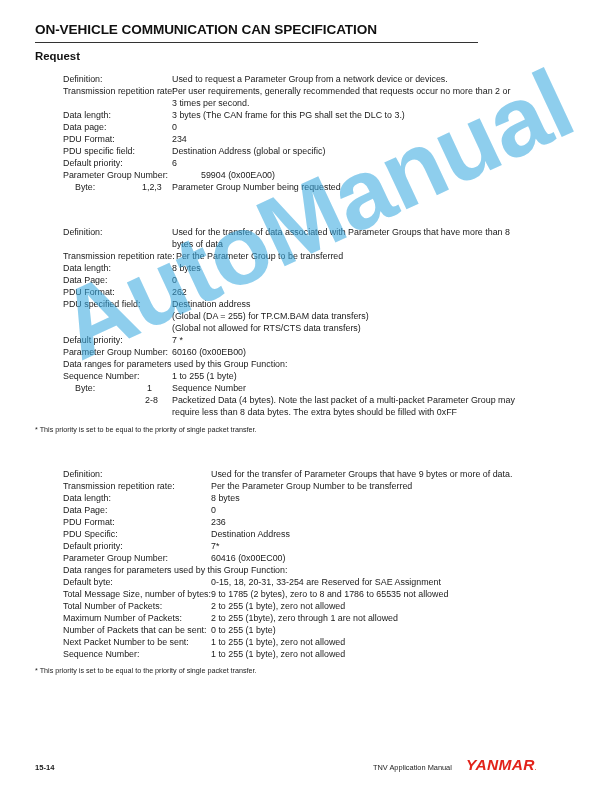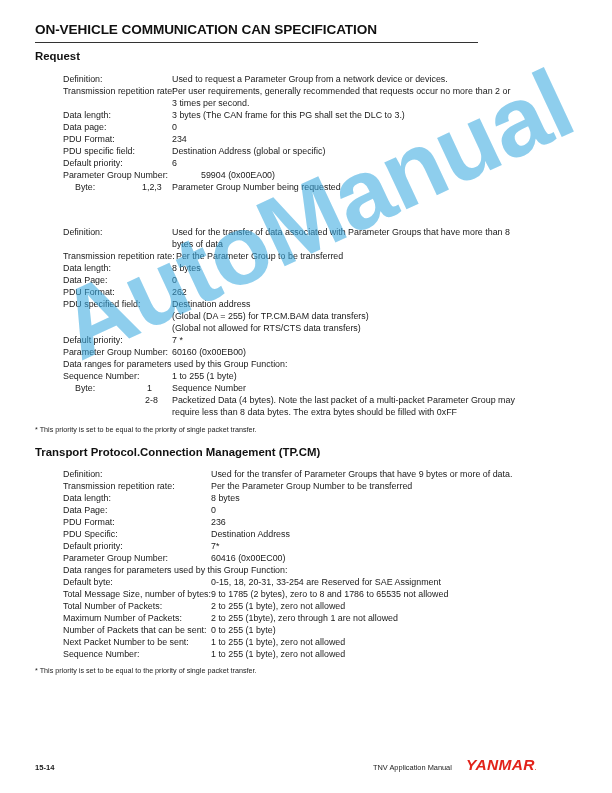--- a/index.html
+++ b/index.html
@@ -138,21 +138,20 @@
   </div>
   <div class="row" style="top:394px;">
     <span class="val" style="left:145px;">2-8</span>
     <span class="val" style="left:172px;">Packetized Data (4 bytes). Note the last packet of a multi-packet Parameter Group may</span>
   </div>
   <div class="row" style="top:406px;">
     <span class="val" style="left:172px;">require less than 8 data bytes. The extra bytes should be filled with 0xFF</span>
   </div>
   <div class="note" style="top:425px;">* This priority is set to be equal to the priority of single packet transfer.</div>
 
-  <div class="section-title" style="top:446px;">Transport Protocol.Connection Management (TP.CM)</div>
 
   <div class="row" style="top:468px;">
     <span class="lbl">Definition:</span>
     <span class="val" style="left:211px;">Used for the transfer of Parameter Groups that have 9 bytes or more of data.</span>
   </div>
   <div class="row" style="top:480px;">
     <span class="lbl">Transmission repetition rate:</span>
     <span class="val" style="left:211px;">Per the Parameter Group Number to be transferred</span>
   </div>
   <div class="row" style="top:492px;">

